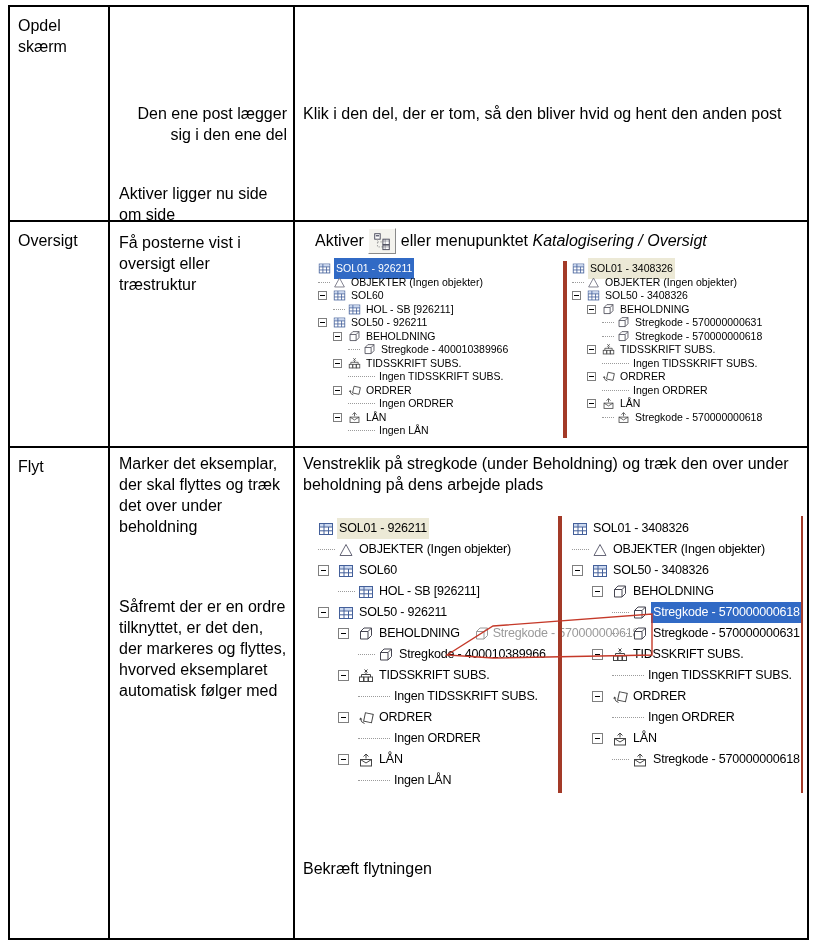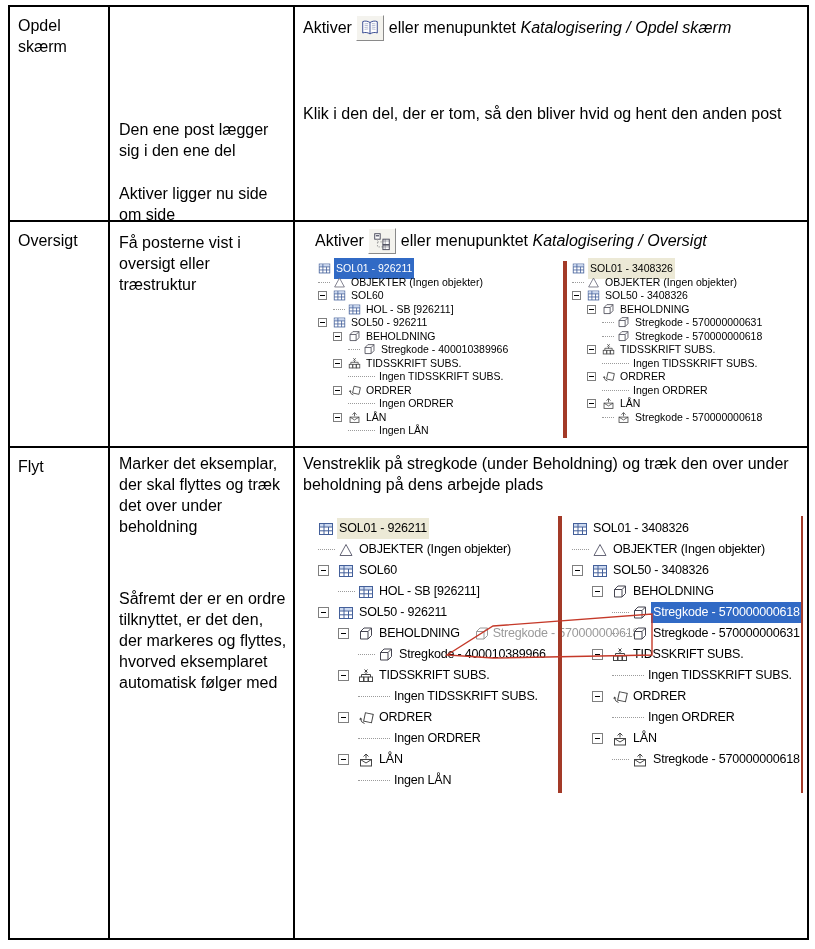--- a/index.html
+++ b/index.html
@@ -45,38 +45,24 @@
 </style>
 </head>
 <body>
 
 <div class="doc-table">
 
   <div class="cell title-cell">
     <p class="p" style="top:8px;width:84px;">Opdel skærm</p>
   </div>
   <div class="cell">
-    <p class="p" style="top:112px;width:168px;">Den ene post lægger sig i den ene del</p>
+    <p class="p" style="top:96px;width:168px;text-align:right;">Den ene post lægger sig i den ene del</p>
     <p class="p" style="top:176px;width:168px;">Aktiver ligger nu side om side</p>
   </div>
   <div class="cell last-col">
-    <div class="aktiver-line" style="top:8px;width:440px;">
-      <span>Aktiver</span>
-      <span class="tool-btn"><svg viewBox="0 0 22 20">
-        <g stroke="#2b3f8c" fill="#fff" stroke-width="1">
-          <path d="M11 4 C8.5 2.2 5 2 3 3 V15.5 C5 14.5 8.5 14.7 11 16.5 C13.5 14.7 17 14.5 19 15.5 V3 C17 2 13.5 2.2 11 4 Z"></path>
-          <path d="M11 4 V16.5" fill="none"></path>
-        </g>
-        <g stroke="#9aa2c2" stroke-width="0.8" fill="none">
-          <path d="M5 5.5 L9 5 M5 7.5 L9 7 M5 9.5 L9 9 M5 11.5 L9 11 M13 5 L17 5.5 M13 7 L17 7.5 M13 9 L17 9.5 M13 11 L17 11.5"></path>
-        </g>
-          </svg></span>
-      <span>eller menupunktet</span>
-      <span class="menu-path">Katalogisering / Opdel skærm</span>
-    </div>
     <p class="p" style="top:96px;left:8px;width:500px;">Klik i den del, der er tom, så den bliver hvid og hent den anden post</p>
   </div>
 
   <div class="cell title-cell">
     <p class="p" style="top:8px;width:84px;">Oversigt</p>
   </div>
   <div class="cell">
     <p class="p" style="top:10px;width:168px;">Få posterne vist i oversigt eller træstruktur</p>
   </div>
   <div class="cell last-col">
@@ -460,21 +446,21 @@
           <span class="t-label">Stregkode - 570000000618</span>
         </div>
       </div>
   </div>
 
   <div class="cell title-cell last-row">
     <p class="p" style="top:8px;width:84px;">Flyt</p>
   </div>
   <div class="cell last-row">
     <p class="p" style="top:5px;width:168px;">Marker det eksemplar, der skal flyttes og træk det over under beholdning</p>
-    <p class="p" style="top:140px;width:168px;">Såfremt der er en ordre tilknyttet, er det den, der markeres og flyttes, hvorved eksemplaret automatisk følger med</p>
+    <p class="p" style="top:148px;width:168px;">Såfremt der er en ordre tilknyttet, er det den, der markeres og flyttes, hvorved eksemplaret automatisk følger med</p>
   </div>
   <div class="cell last-col last-row">
     <p class="p" style="top:5px;left:8px;width:500px;">Venstreklik på stregkode (under Beholdning) og træk den over under beholdning på dens arbejde plads</p>
     <div id="tree-fl-left" class="tree tree-lg" style="left:23px;top:70px;">
         <div class="tree-row">
           <span class="t-icon">
             <svg viewBox="0 0 16 16">
               <rect x="1.5" y="2.5" width="13" height="11" fill="#fff" stroke="#44609a"></rect>
               <rect x="2" y="3" width="12" height="2.6" fill="#ccd9f0"></rect>
               <g stroke="#44609a" fill="none">
@@ -842,14 +828,15 @@
               </g>
             </svg>
           </span>
           <span class="t-label">Stregkode - 570000000618</span>
         </div>
       </div>
     <div class="red-bar" style="left:506px;top:68px;width:2px;height:277px;"></div>
     <svg class="callout-svg" width="512" height="360" viewBox="0 0 512 360">
       <polygon points="152,207 198,178 357,166 357,207 198,210" fill="none" stroke="#C53929" stroke-width="1.4"></polygon>
     </svg>
+    <p class="p" style="top:410px;left:8px;width:500px;">Bekræft flytningen</p>
   </div>
 </div>
 
 </body></html>

